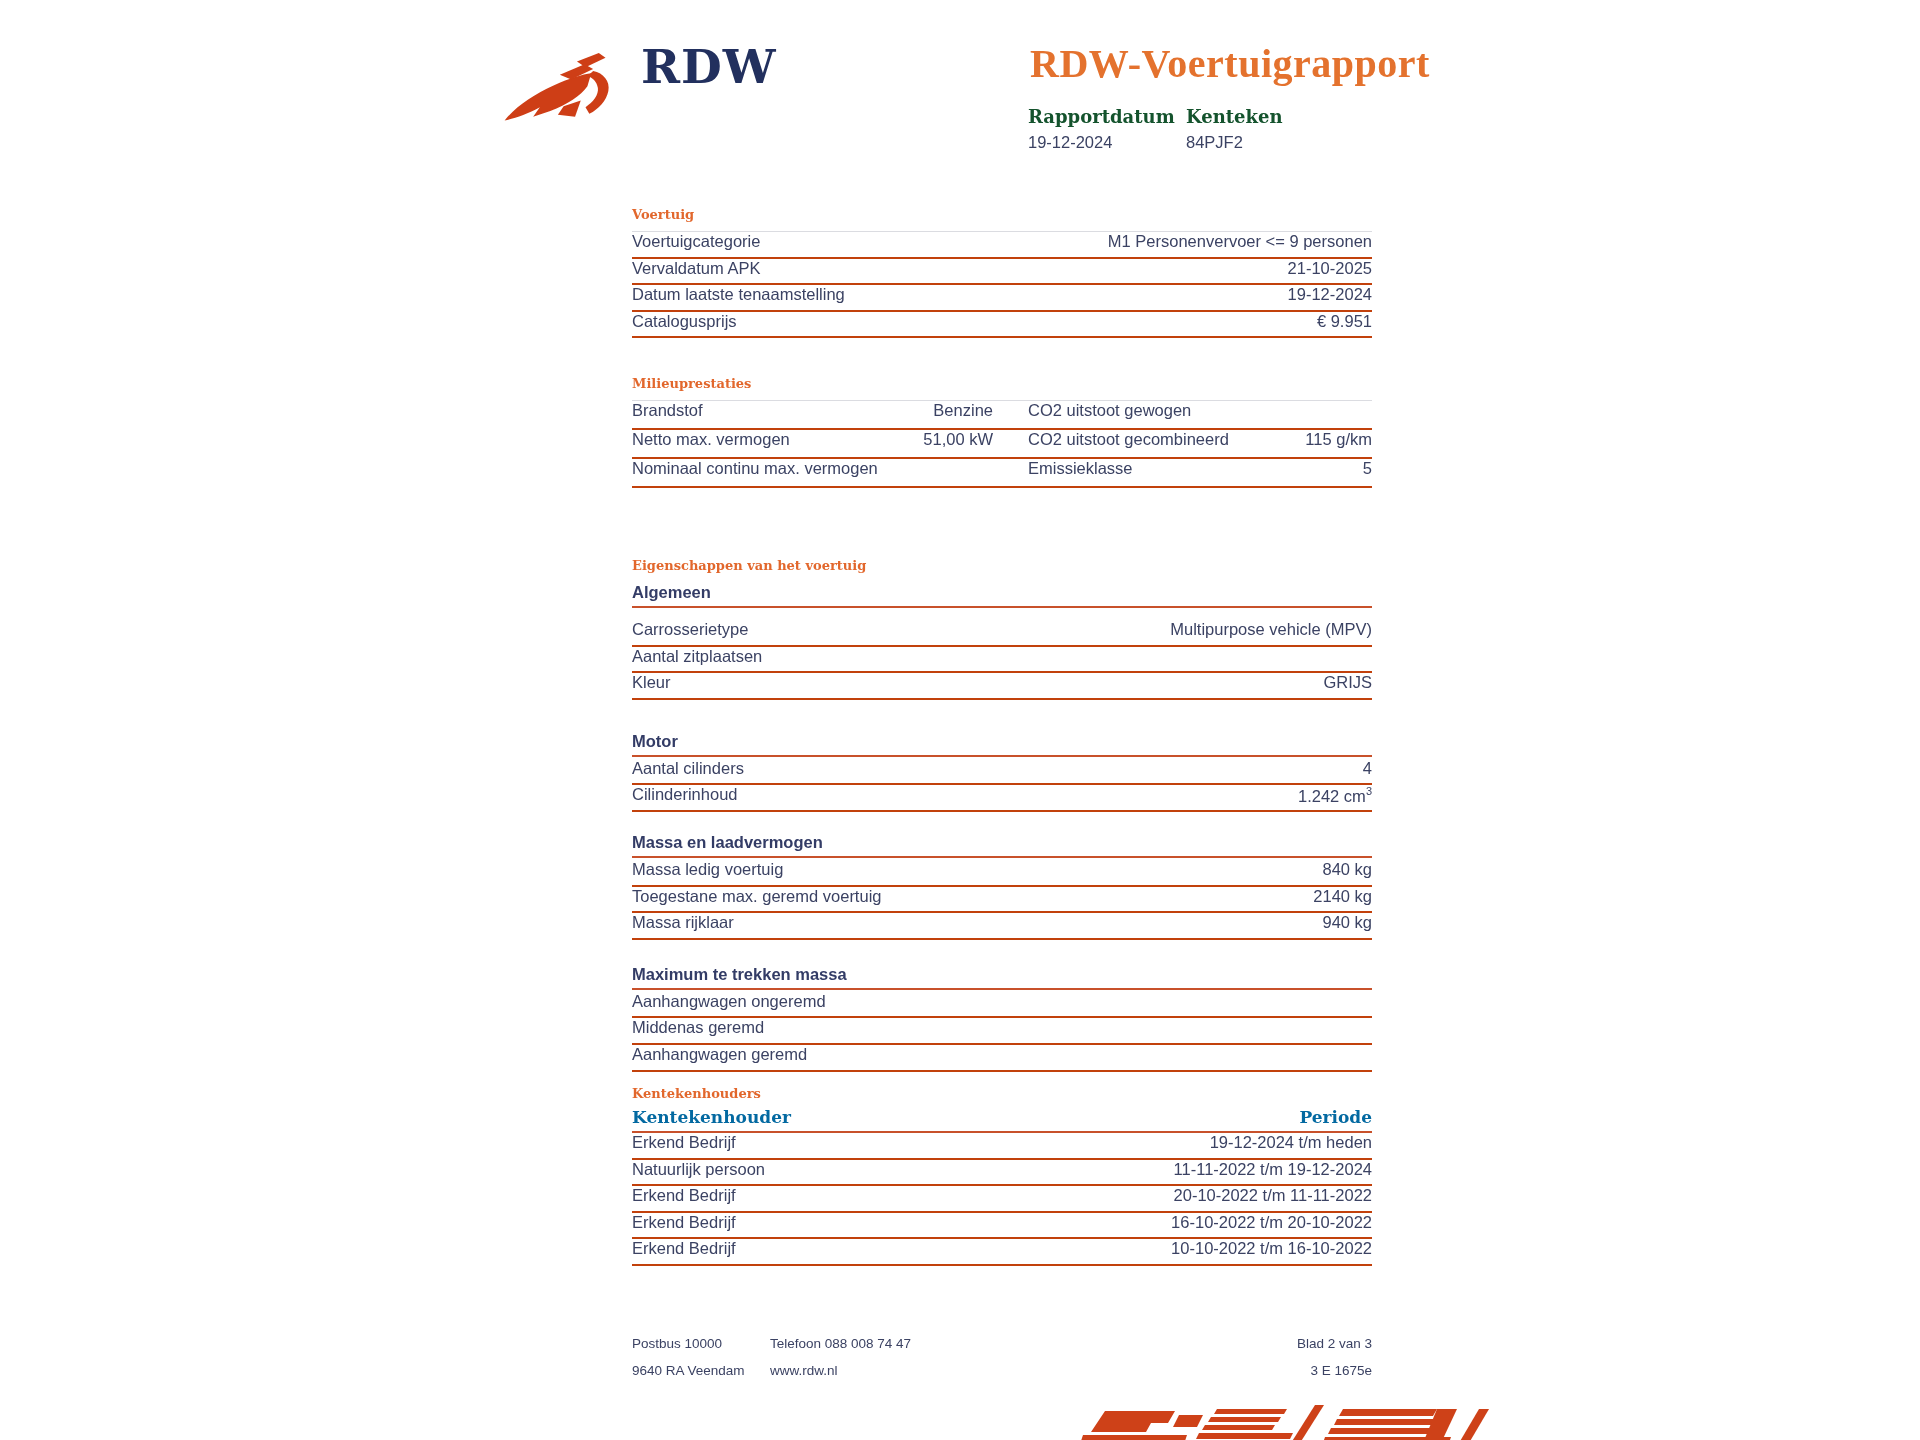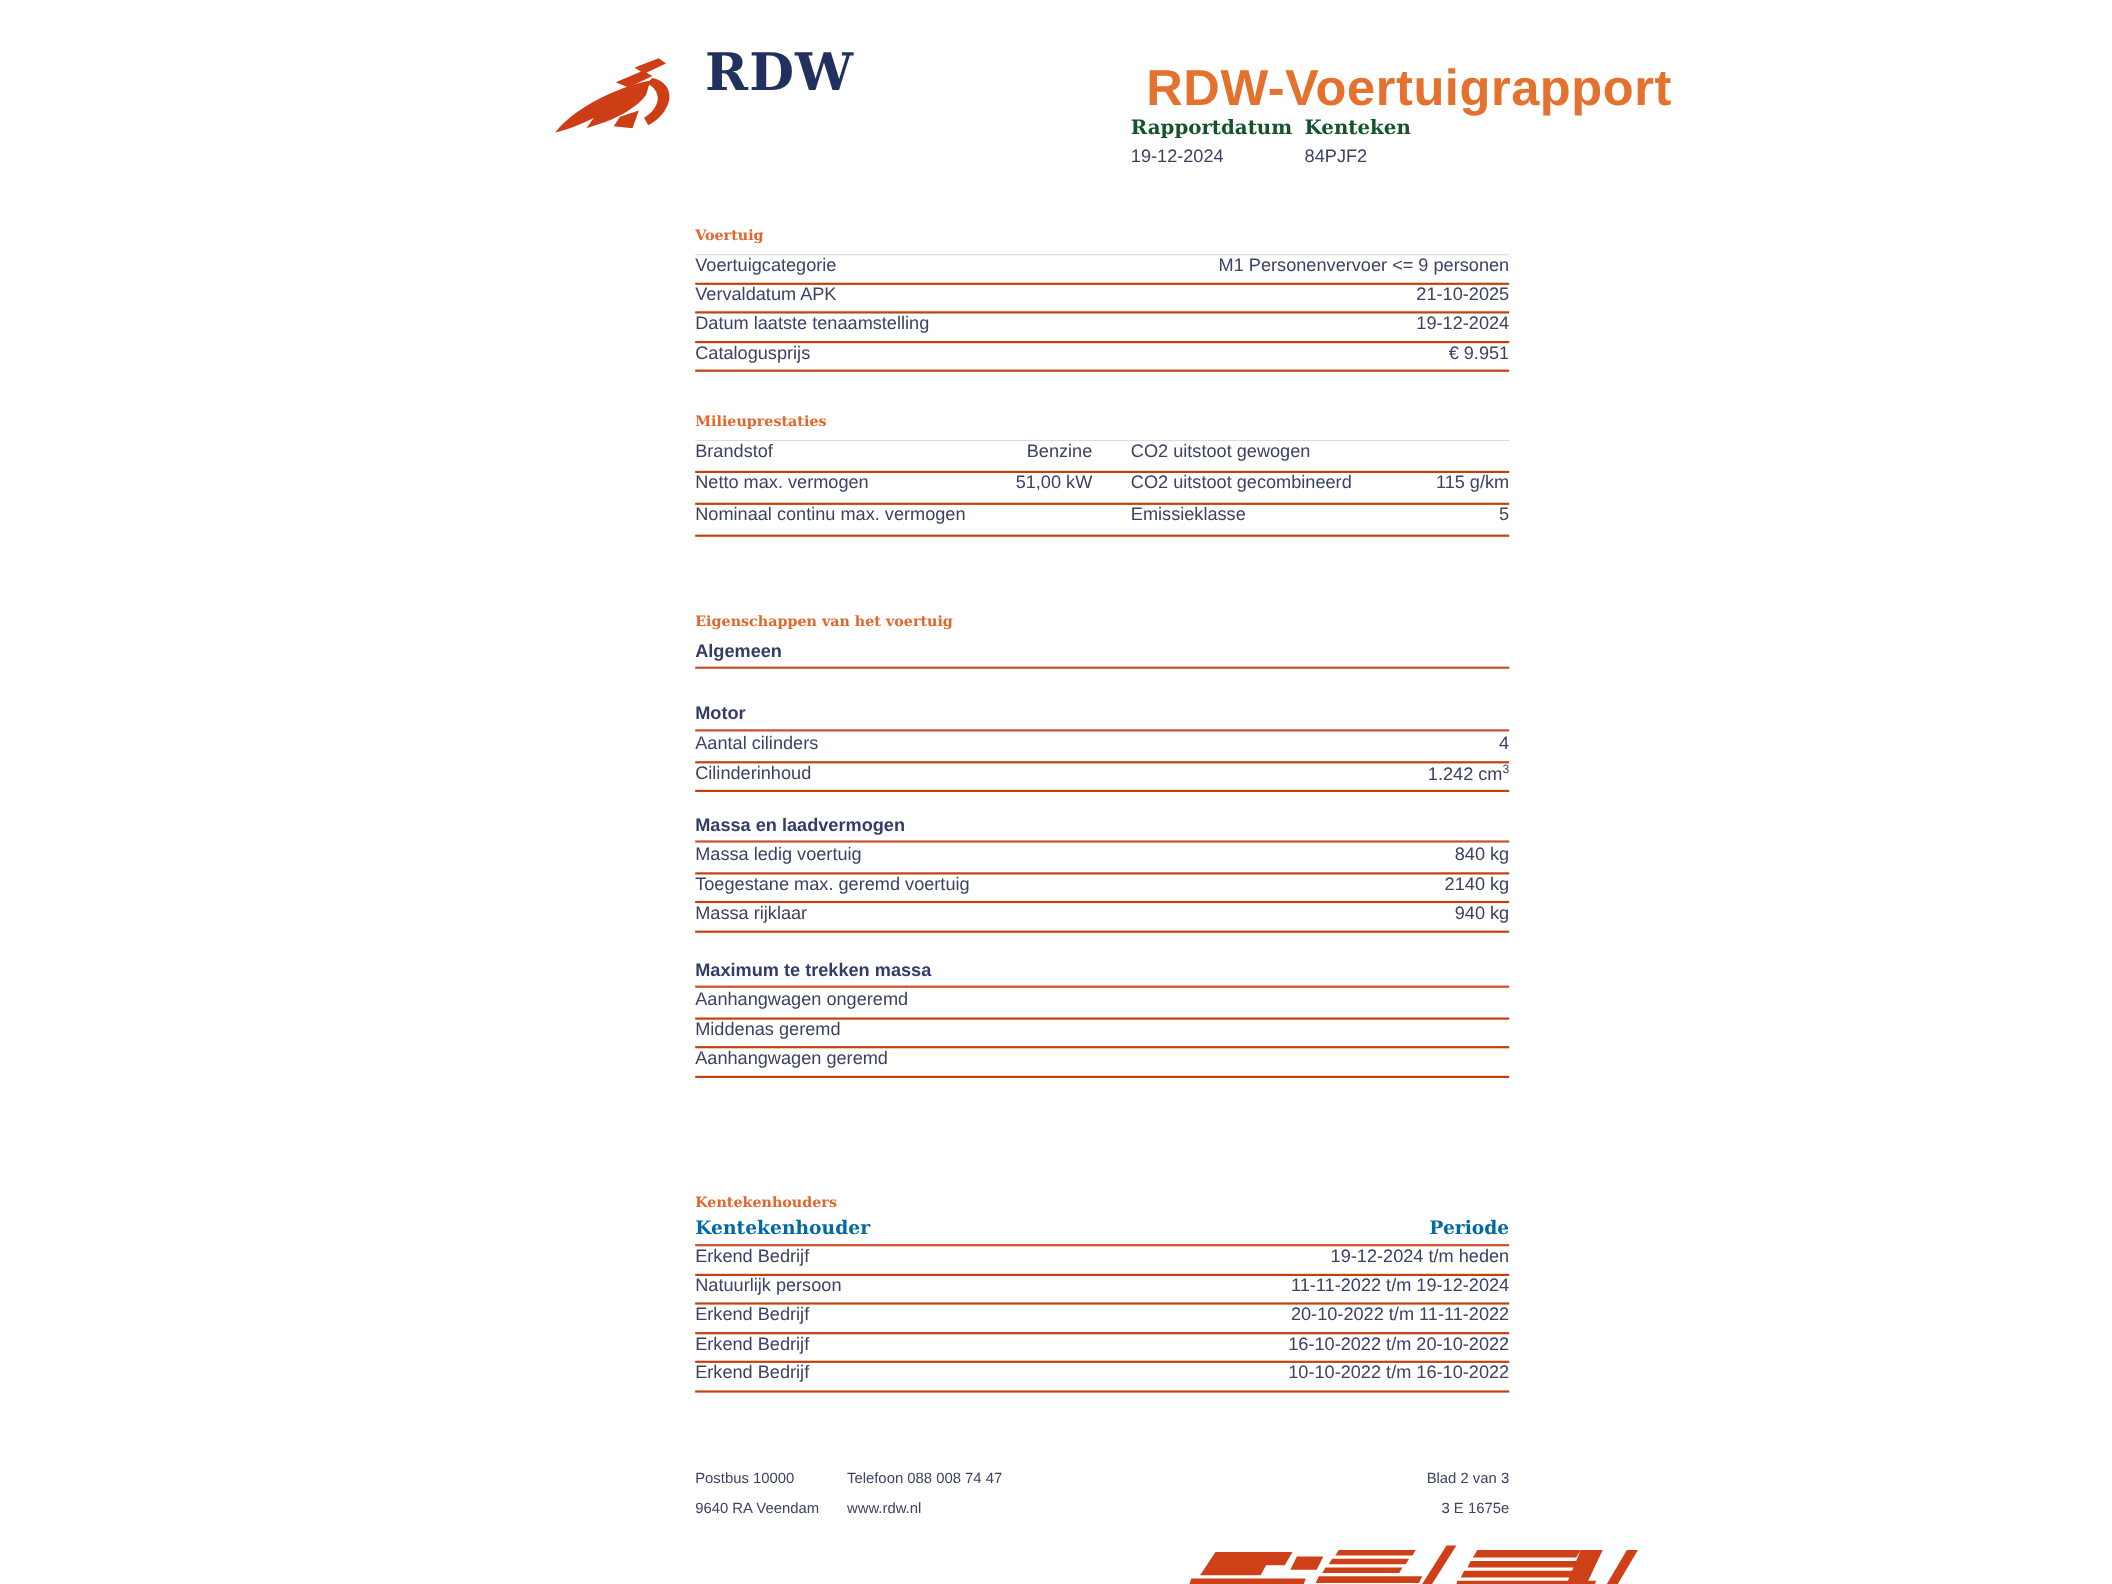--- a/index.html
+++ b/index.html
@@ -11,23 +11,23 @@
   }
   
   .logo{position:absolute;left:497px;top:46px;display:flex;align-items:flex-start;}
   .logo svg{display:block;}
   .logo-text{
     font-family:"DejaVu Serif", serif;font-weight:bold;
     font-size:47px;line-height:50px;color:#22305E;letter-spacing:1px;
     margin-left:6px;margin-top:-4px;
   }
   .title{
-    position:absolute;left:1028px;top:38px;margin:14px;
-    font-family:Liberation Sans, sans-serif;font-weight:bold;
-    font-size:46px;color:#E4722E;letter-spacing:0.5px;white-space:nowrap;
+    position:absolute;left:1028px;top:38px;margin:2px;
+    font-family:Liberation Serif, serif;font-weight:bold;
+    font-size:40px;color:#E4722E;letter-spacing:0.5px;white-space:nowrap;
   }
   .meta-label{
     position:absolute;top:106px;
     font-family:"DejaVu Serif", serif;font-weight:bold;
     font-size:18px;color:#14532d;
   }
   .meta-value{position:absolute;top:133px;font-size:16.5px;color:#3B4263;}
   .x-rapport{left:1028px;}
   .x-kenteken{left:1186px;}
 
@@ -155,20 +155,34 @@
         <span class="val">5</span>
       </span>
     </div>
   </div>
 </section>
 
 <section class="sec" style="top:556px;">
   <div class="h-orange">Eigenschappen van het voertuig</div>
 
   <div class="h-sub">Algemeen</div>
+  <div class="table rows-after-rule">
+    <div class="row">
+      <span class="lbl">Carrosserietype</span>
+      <span class="val">Multipurpose vehicle (MPV)</span>
+    </div>
+    <div class="row">
+      <span class="lbl">Aantal zitplaatsen</span>
+      <span class="val"></span>
+    </div>
+    <div class="row">
+      <span class="lbl">Kleur</span>
+      <span class="val">GRIJS</span>
+    </div>
+  </div>
 
   <div class="h-sub mt-sub">Motor</div>
   <div class="table rows-tight">
     <div class="row">
       <span class="lbl">Aantal cilinders</span>
       <span class="val">4</span>
     </div>
     <div class="row">
       <span class="lbl">Cilinderinhoud</span>
       <span class="val"><span>1.242 cm</span><sup>3</sup></span>

